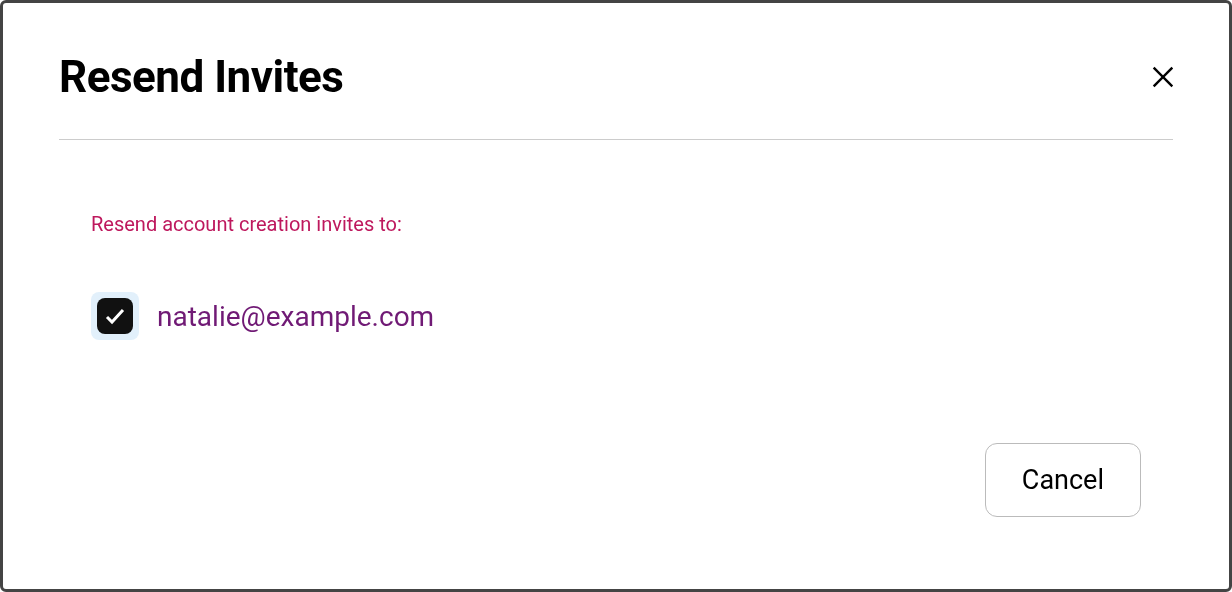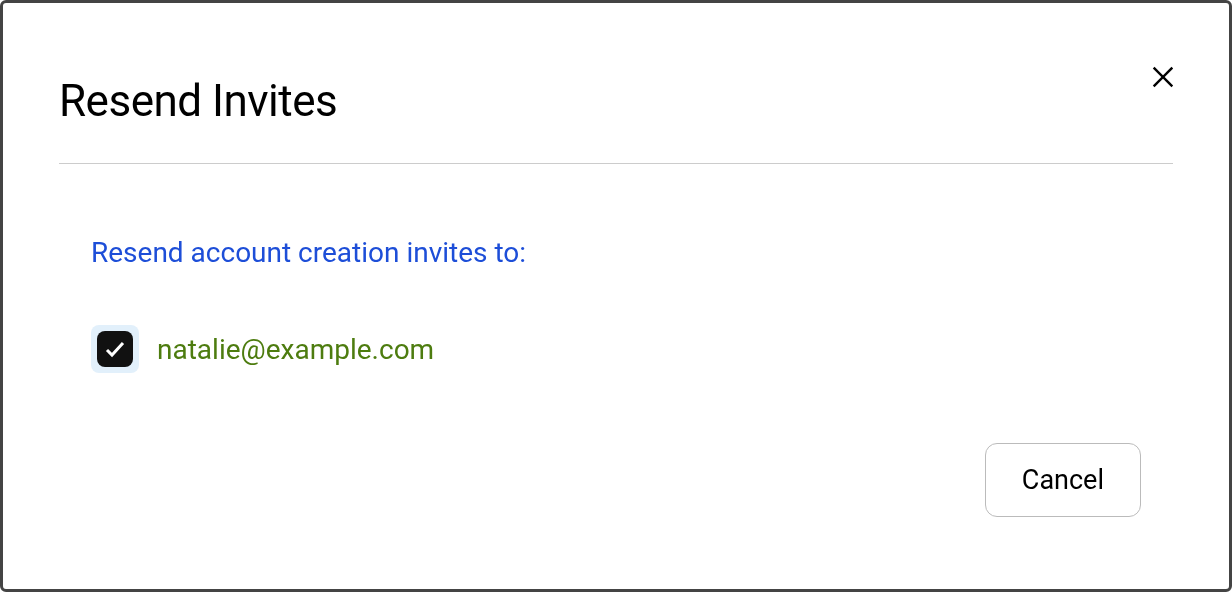--- a/index.html
+++ b/index.html
@@ -24,24 +24,23 @@
     }
     .modal-header {
       display: flex;
       justify-content: space-between;
       align-items: flex-start;
       padding-bottom: 36px;
       border-bottom: 1px solid #ccc;
     }
     .modal-title {
       font-size: 44px;
-      font-weight: 400;
+      font-weight: 700;
       color: #000;
       letter-spacing: -0.5px;
-      margin-top: 24px;
     }
     .close-btn {
       background: none;
       border: none;
       cursor: pointer;
       padding: 4px;
       margin-top: 8px;
       margin-right: -8px;
     }
     .close-btn svg {
@@ -49,22 +48,22 @@
       height: 28px;
       stroke: #000;
       stroke-width: 2;
     }
     .modal-body {
       padding-top: 72px;
       padding-left: 32px;
       flex: 1;
     }
     .prompt-text {
-      font-size: 28px;
-      color: #1d4ed8;
+      font-size: 20px;
+      color: #be185d;
       margin-bottom: 56px;
     }
     .recipient-row {
       display: flex;
       align-items: center;
       gap: 18px;
     }
     .checkbox-wrapper {
       width: 48px;
       height: 48px;
@@ -86,21 +85,21 @@
     }
     .checkbox-inner svg {
       width: 24px;
       height: 24px;
       stroke: #fff;
       stroke-width: 3;
       fill: none;
     }
     .recipient-email {
       font-size: 28px;
-      color: #4d7c0f;
+      color: #701a75;
     }
     .modal-footer {
       display: flex;
       justify-content: flex-end;
       gap: 32px;
       padding-right: 32px;
       padding-bottom: 24px;
     }
     .btn {
       font-size: 27px;

